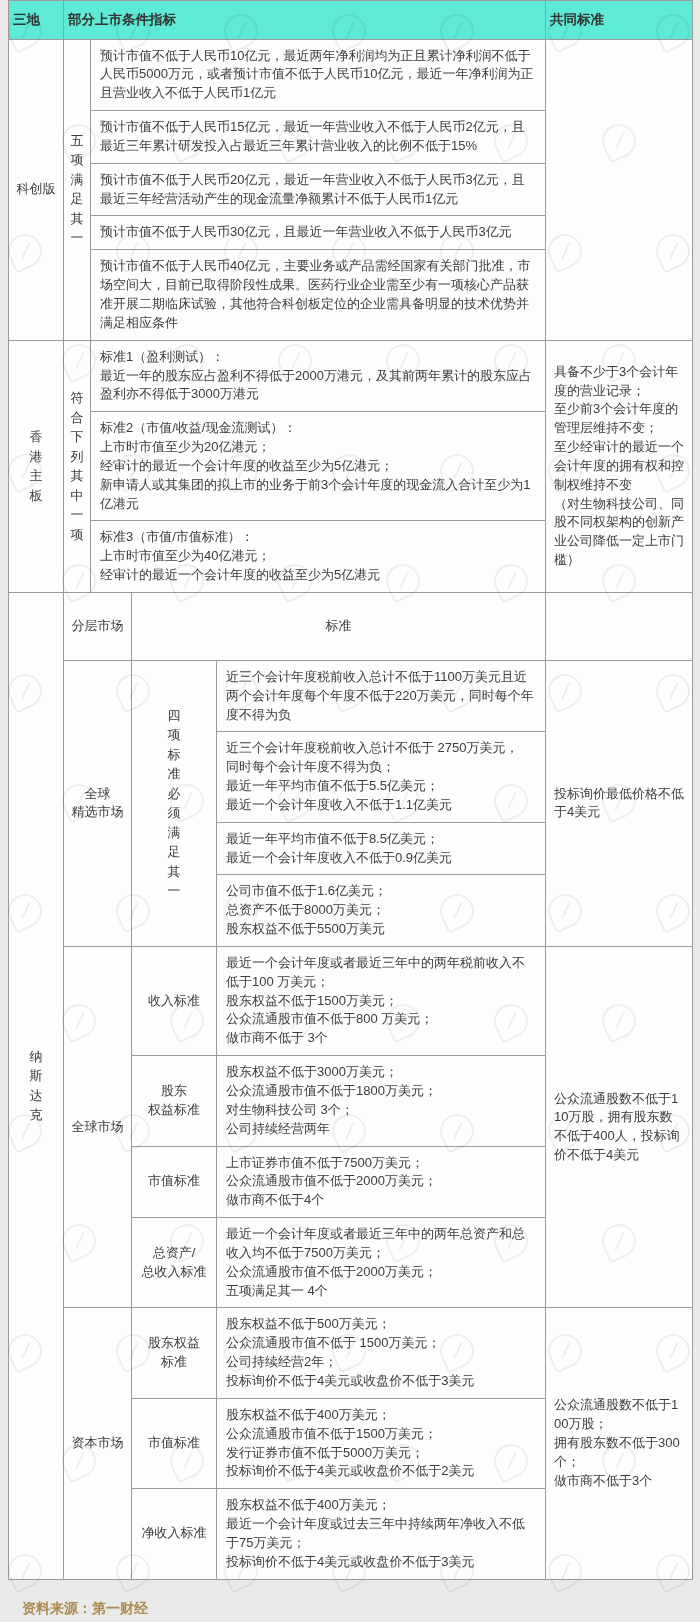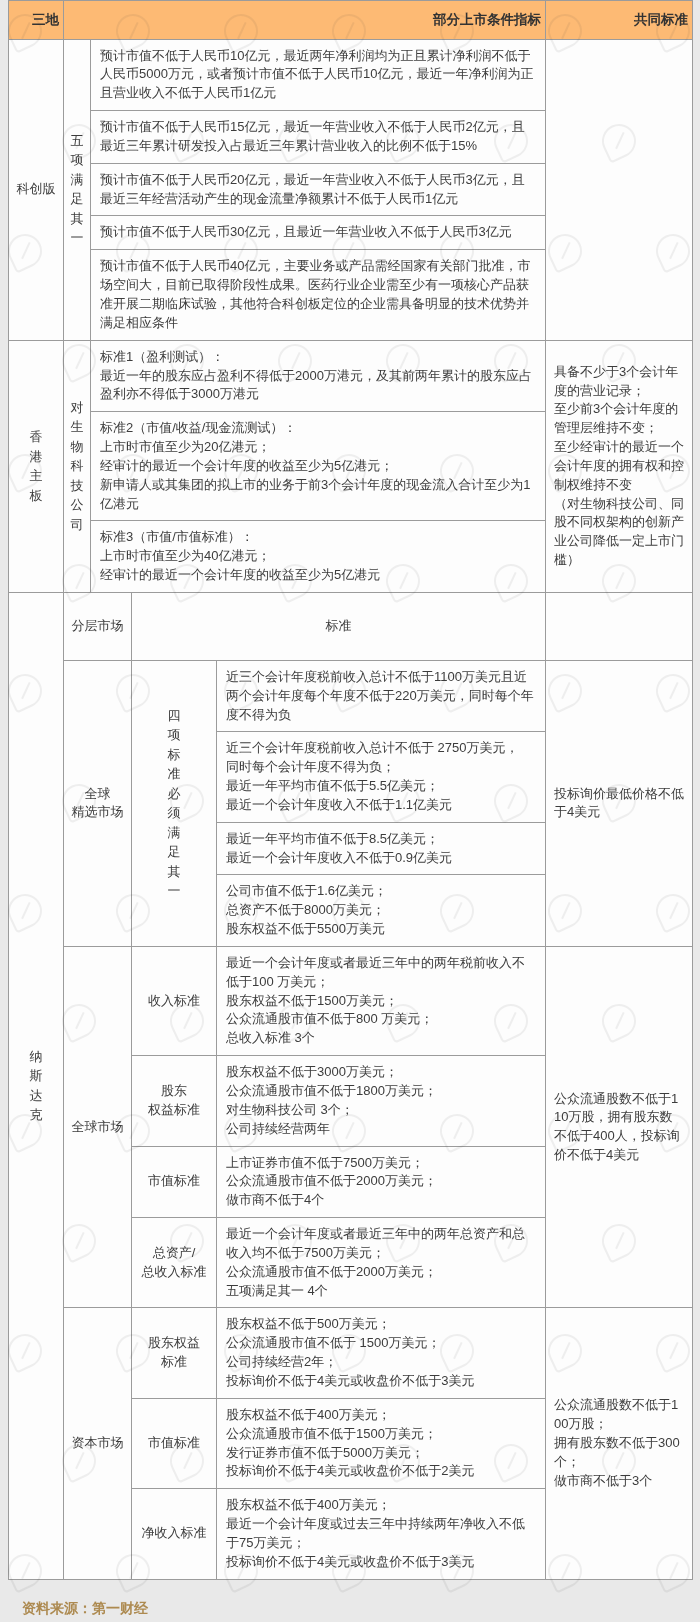--- a/index.html
+++ b/index.html
@@ -27,23 +27,23 @@
     background:#fdfdfd;
   }
   td, th {
     border:1px solid #9b9b9b;
     font-size:13px;
     line-height:1.45;
     vertical-align:middle;
     word-break:break-all;
   }
   th {
-    background:#fdba74;
+    background:#5eead4;
     font-weight:bold;
-    text-align:right;
+    text-align:left;
     padding:9px 4px;
     font-size:13.5px;
     color:#333;
   }
   .cond   { text-align:left;   padding:7px 9px;  white-space:pre-wrap; }
   .common { text-align:left;   padding:6px 8px;  white-space:pre-wrap; }
   .region { text-align:center; padding:5px 2px; }
   .vlabel { text-align:center; padding:5px 0; }
   .label  { text-align:center; padding:5px 3px;  white-space:pre-wrap; }
   .subhead{ text-align:center; padding:24px 4px; }
@@ -212,21 +212,21 @@
     </tr>
     <tr>
       <td colspan="3" class="cond">预计市值不低于人民币30亿元，且最近一年营业收入不低于人民币3亿元</td>
     </tr>
     <tr>
       <td colspan="3" class="cond">预计市值不低于人民币40亿元，主要业务或产品需经国家有关部门批准，市场空间大，目前已取得阶段性成果。医药行业企业需至少有一项核心产品获准开展二期临床试验，其他符合科创板定位的企业需具备明显的技术优势并满足相应条件</td>
     </tr>
 
     <tr>
       <td rowspan="3" class="region"><span class="vtext">香港主板</span></td>
-      <td rowspan="3" class="vlabel"><span class="vtext">对生物科技公司</span></td>
+      <td rowspan="3" class="vlabel"><span class="vtext">符合下列其中一项</span></td>
       <td colspan="3" class="cond">标准1（盈利测试）：
 最近一年的股东应占盈利不得低于2000万港元，及其前两年累计的股东应占盈利亦不得低于3000万港元</td>
       <td rowspan="3" class="common">具备不少于3个会计年度的营业记录；
 至少前3个会计年度的管理层维持不变；
 至少经审计的最近一个会计年度的拥有权和控制权维持不变
 （对生物科技公司、同股不同权架构的创新产业公司降低一定上市门槛）</td>
     </tr>
     <tr>
       <td colspan="3" class="cond">标准2（市值/收益/现金流测试）：
 上市时市值至少为20亿港元；
@@ -268,21 +268,21 @@
 总资产不低于8000万美元；
 股东权益不低于5500万美元</td>
     </tr>
 
     <tr>
       <td colspan="2" rowspan="4" class="label">全球市场</td>
       <td class="label">收入标准</td>
       <td class="cond">最近一个会计年度或者最近三年中的两年税前收入不低于100 万美元；
 股东权益不低于1500万美元；
 公众流通股市值不低于800 万美元；
-总收入标准 3个</td>
+做市商不低于 3个</td>
       <td rowspan="4" class="common">公众流通股数不低于110万股，拥有股东数不低于400人，投标询价不低于4美元</td>
     </tr>
     <tr>
       <td class="label">股东
 权益标准</td>
       <td class="cond">股东权益不低于3000万美元；
 公众流通股市值不低于1800万美元；
 对生物科技公司 3个；
 公司持续经营两年</td>
     </tr>

